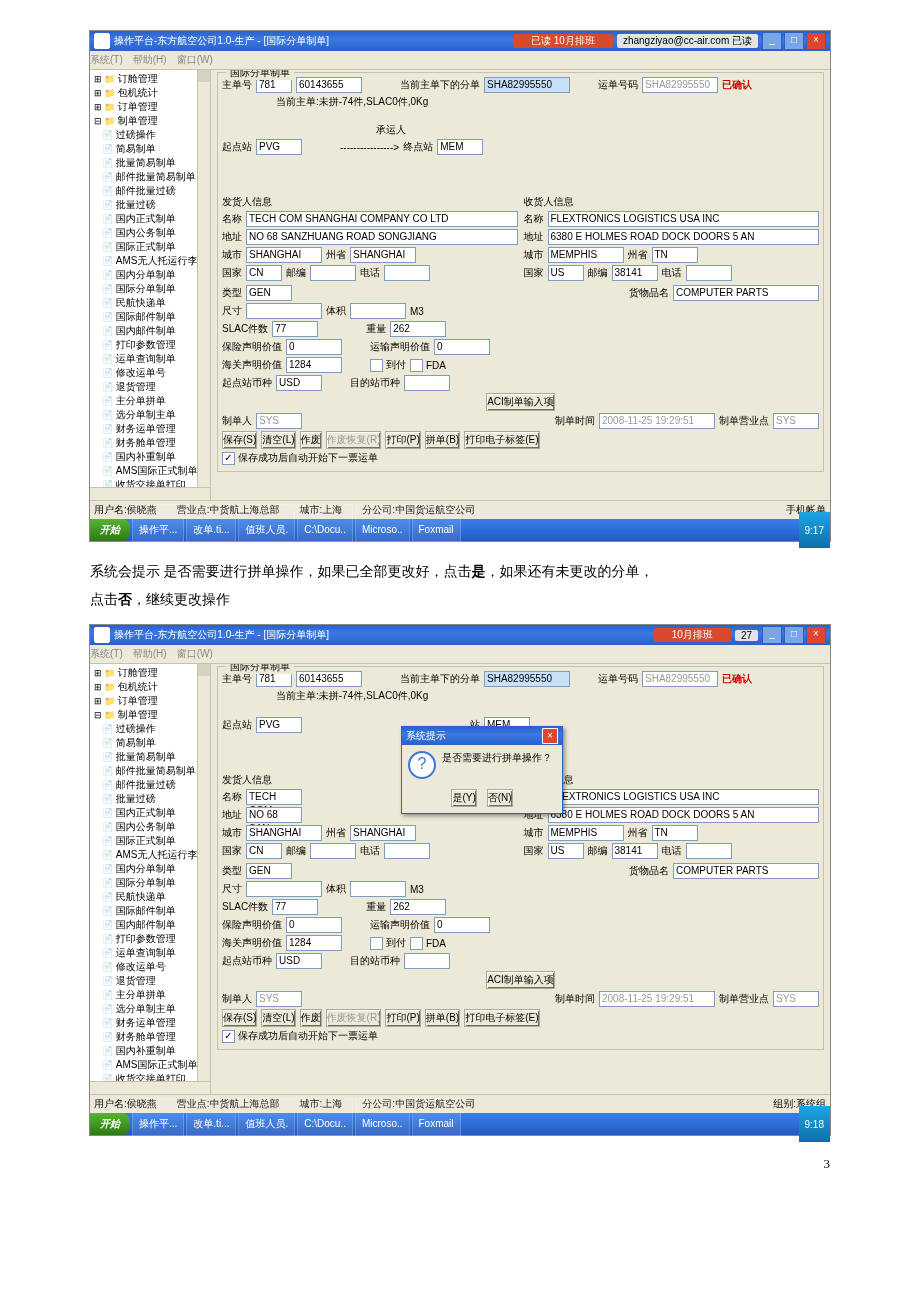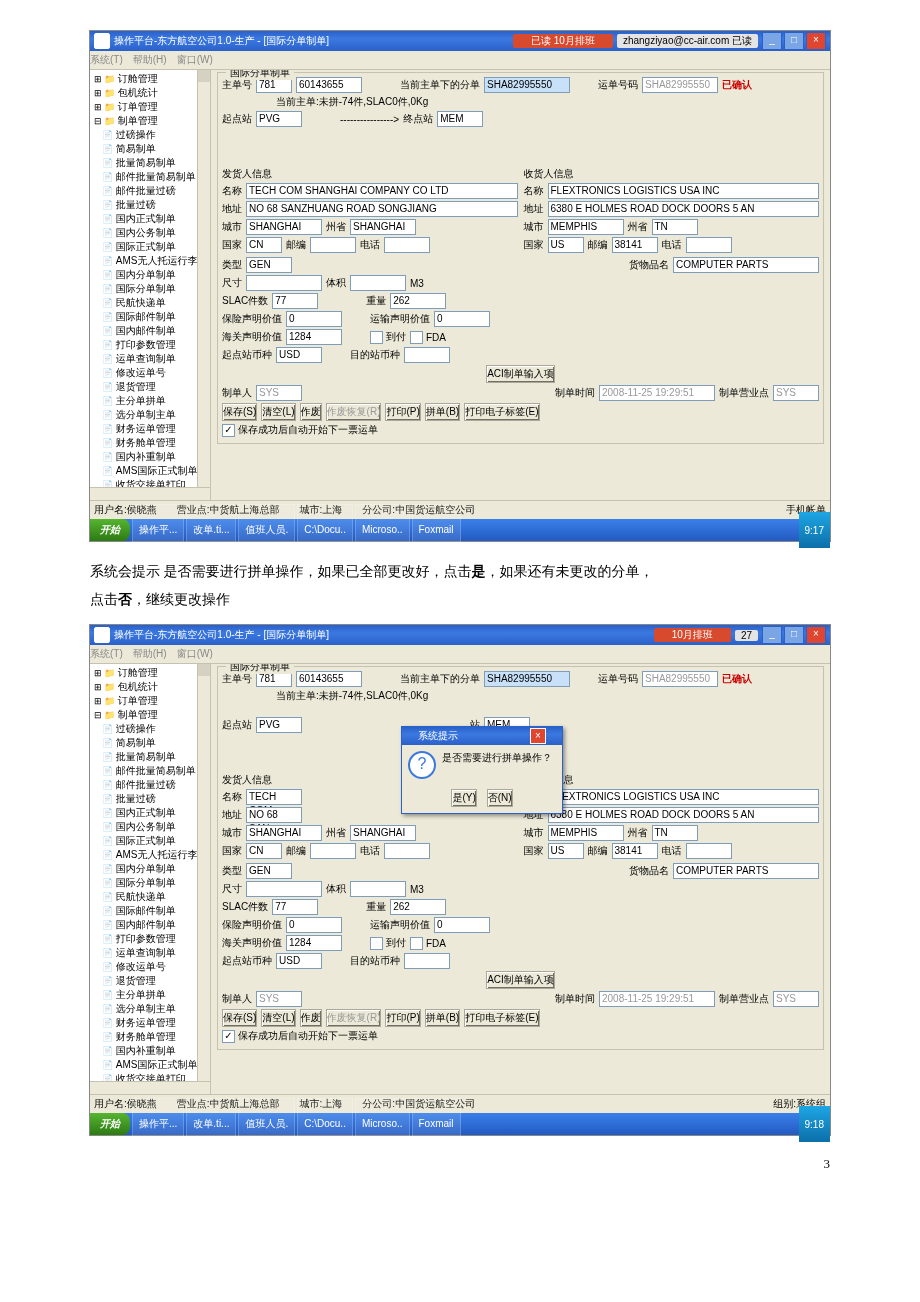--- a/index.html
+++ b/index.html
@@ -160,21 +160,21 @@
     position:absolute;
     left:190px; top:62px;
     width:160px;
     border:1px solid #2a60c9;
     background:#ece9d8;
     box-shadow: 2px 2px 4px rgba(0,0,0,.4);
   }
   .sysdialog .dlgtitle {
     height:18px;
     background: linear-gradient(#2a60c9, #3b79e0 40%, #2a60c9);
-    color:#fff; padding:0 16px; display:flex;align-items:center;
+    color:#fff; padding:0 4px; display:flex;align-items:center;
   }
   .sysdialog .dlgtitle .x {
     margin-left:auto; width:14px;height:14px;background:#e0452f;
     text-align:center;line-height:13px;border:1px solid #fff;
   }
   .sysdialog .dlgbody {
     display:flex; padding:6px; gap:6px;
   }
   .sysdialog .qmark {
     width:24px;height:24px;border-radius:50%;
@@ -304,20 +304,24 @@
             <span class="f hl" style="width:80px">SHA82995550</span>
             <span style="width:20px"></span>
             <span class="lbl">运单号码</span>
             <span class="f" style="width:70px;color:#999">SHA82995550</span>
             <span class="fstatic">已确认</span>
           </div>
           <div class="row">
             <span style="width:50px"></span>
             <span class="lbl">当前主单:未拼-74件,SLAC0件,0Kg</span>
           </div>
+          <div class="row" style="margin-top:14px">
+            <span style="width:150px"></span>
+            <span class="lbl">承运人</span>
+          </div>
           <div class="row">
             <span class="lbl">起点站</span>
             <span class="f" style="width:40px">PVG</span>
             <span style="width:30px"></span>
             <span class="lbl">----------------&gt;</span>
             <span class="lbl">终点站</span>
             <span class="f" style="width:40px">MEM</span>
           </div>
           <div class="twocol">
             <div>

